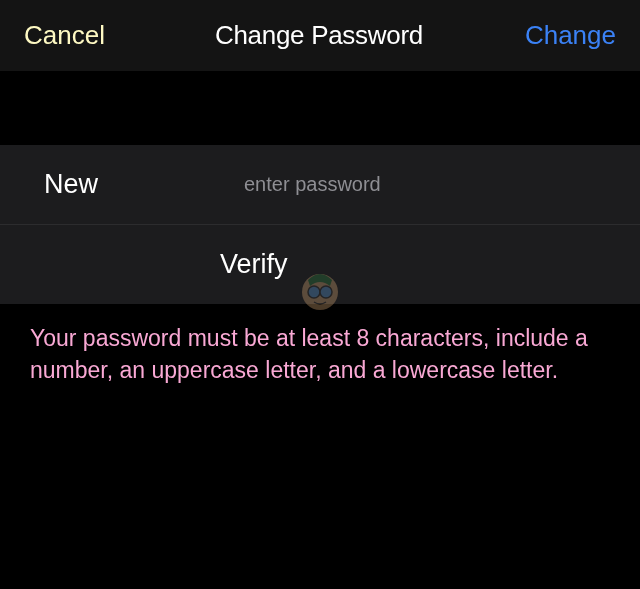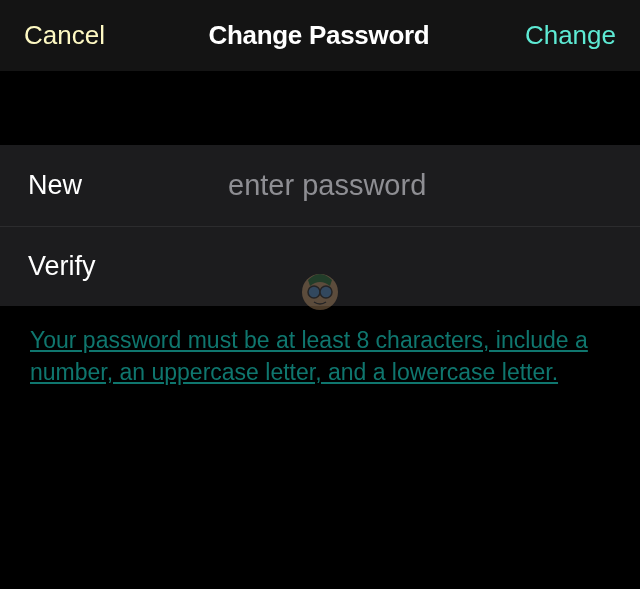--- a/index.html
+++ b/index.html
@@ -29,80 +29,80 @@
     .navbar-left {
       color: #fef9c3;
       font-size: 26px;
       font-weight: 400;
       cursor: pointer;
     }
     
     .navbar-title {
       color: #ffffff;
       font-size: 26px;
-      font-weight: 700;
+      font-weight: 400;
       letter-spacing: -0.3px;
       margin-left: 8px;
     }
     
     .navbar-right {
-      color: #5eead4;
+      color: #3b82f6;
       font-size: 26px;
       font-weight: 400;
     }
     
     .spacer {
       height: 74px;
       background-color: #000000;
     }
     
     .form-section {
       background-color: #1c1c1e;
     }
     
     .form-row {
       display: flex;
       align-items: center;
-      padding: 24px 28px;
+      padding: 24px 44px;
     }
     
     .form-row + .form-row {
       border-top: 1px solid #2c2c2e;
+      flex-direction: column;
     }
     
     .form-label {
       color: #ffffff;
       font-size: 27px;
       font-weight: 400;
       width: 200px;
       flex-shrink: 0;
     }
     
     .form-input {
       background: transparent;
       border: none;
       outline: none;
       color: #ffffff;
-      font-size: 29px;
+      font-size: 20px;
       font-weight: 400;
       flex: 1;
     }
     
     .form-input::placeholder {
       color: #8e8e93;
       font-weight: 300;
     }
     
     .hint-text {
       padding: 18px 30px;
-      color: #0f766e;
+      color: #f9a8d4;
       font-size: 23px;
       font-weight: 400;
       line-height: 1.4;
-      text-decoration: underline;
     }
     
     .watermark {
       position: absolute;
       top: 260px;
       left: 50%;
       transform: translateX(-50%);
       opacity: 0.35;
       pointer-events: none;
     }

